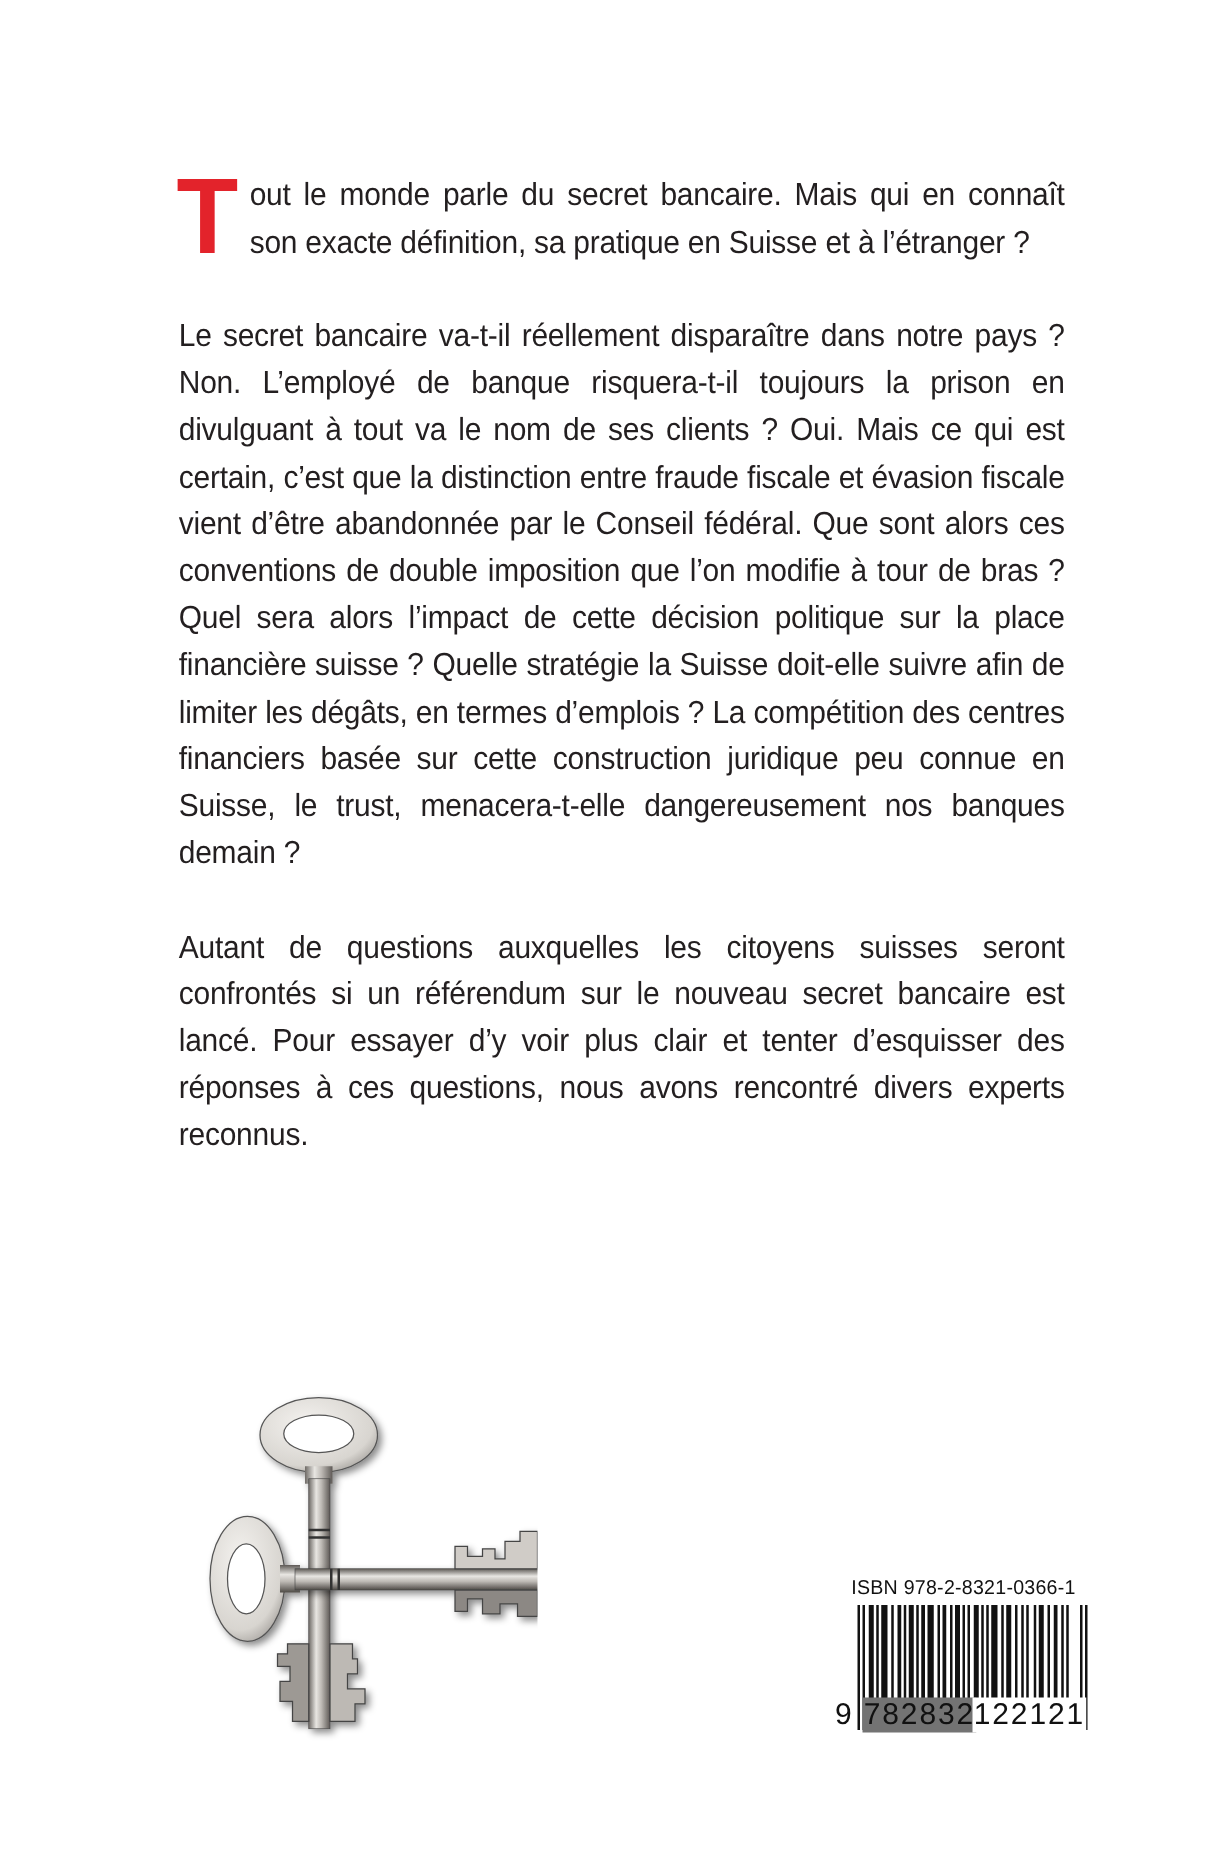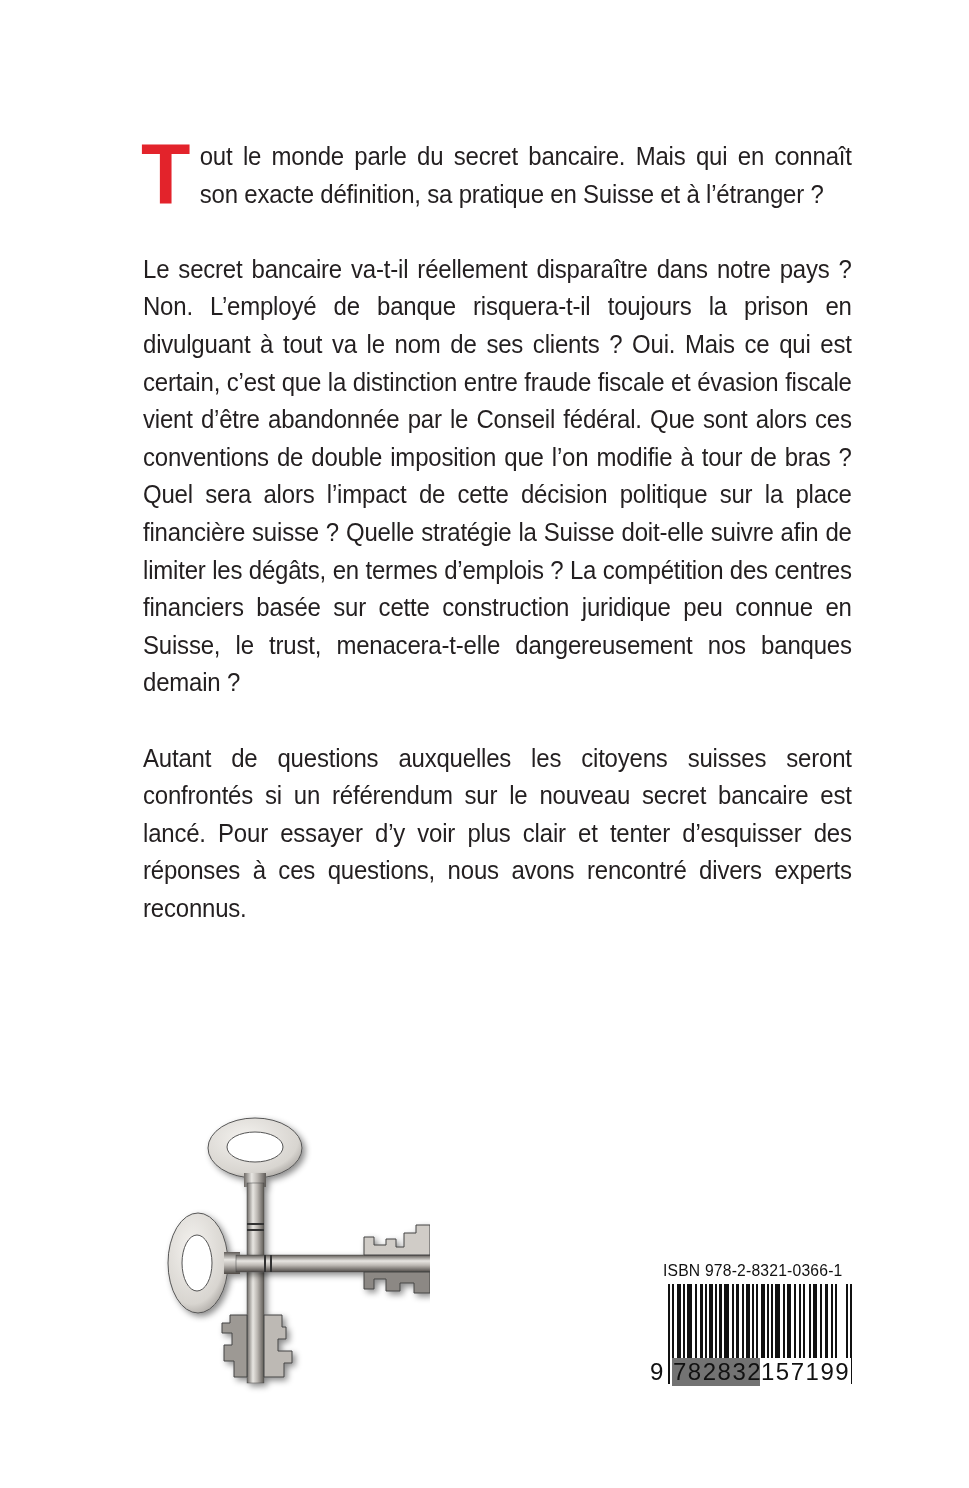--- a/index.html
+++ b/index.html
@@ -65,21 +65,21 @@
       position: absolute;
       left: 160px;
       top: 1115px;
       width: 270px;
       height: 290px;
     }
 
     
     .isbn-block {
       position: absolute;
-      left: 650px;
+      left: 668px;
       top: 1262px;
       width: 205px;
       height: 130px;
     }
     .isbn-label {
       position: absolute;
       left: 13px;
       top: 0;
       font-family: "Liberation Sans", sans-serif;
       font-size: 16px;
@@ -217,17 +217,17 @@
         <rect x="181" y="0" width="2" height="86"></rect>
         <rect x="185" y="0" width="2" height="86"></rect>
 
         <rect x="196" y="0" width="2" height="100"></rect>
         <rect x="200" y="0" width="2" height="100"></rect>
       </g>
     </svg>
     <div class="barcode-digits">
       <span class="bd-first">9</span>
       <span class="bd-left">782832</span>
-      <span class="bd-right">157199</span>
+      <span class="bd-right">122121</span>
     </div>
   </div>
 
 </div>
 
 </body></html>

